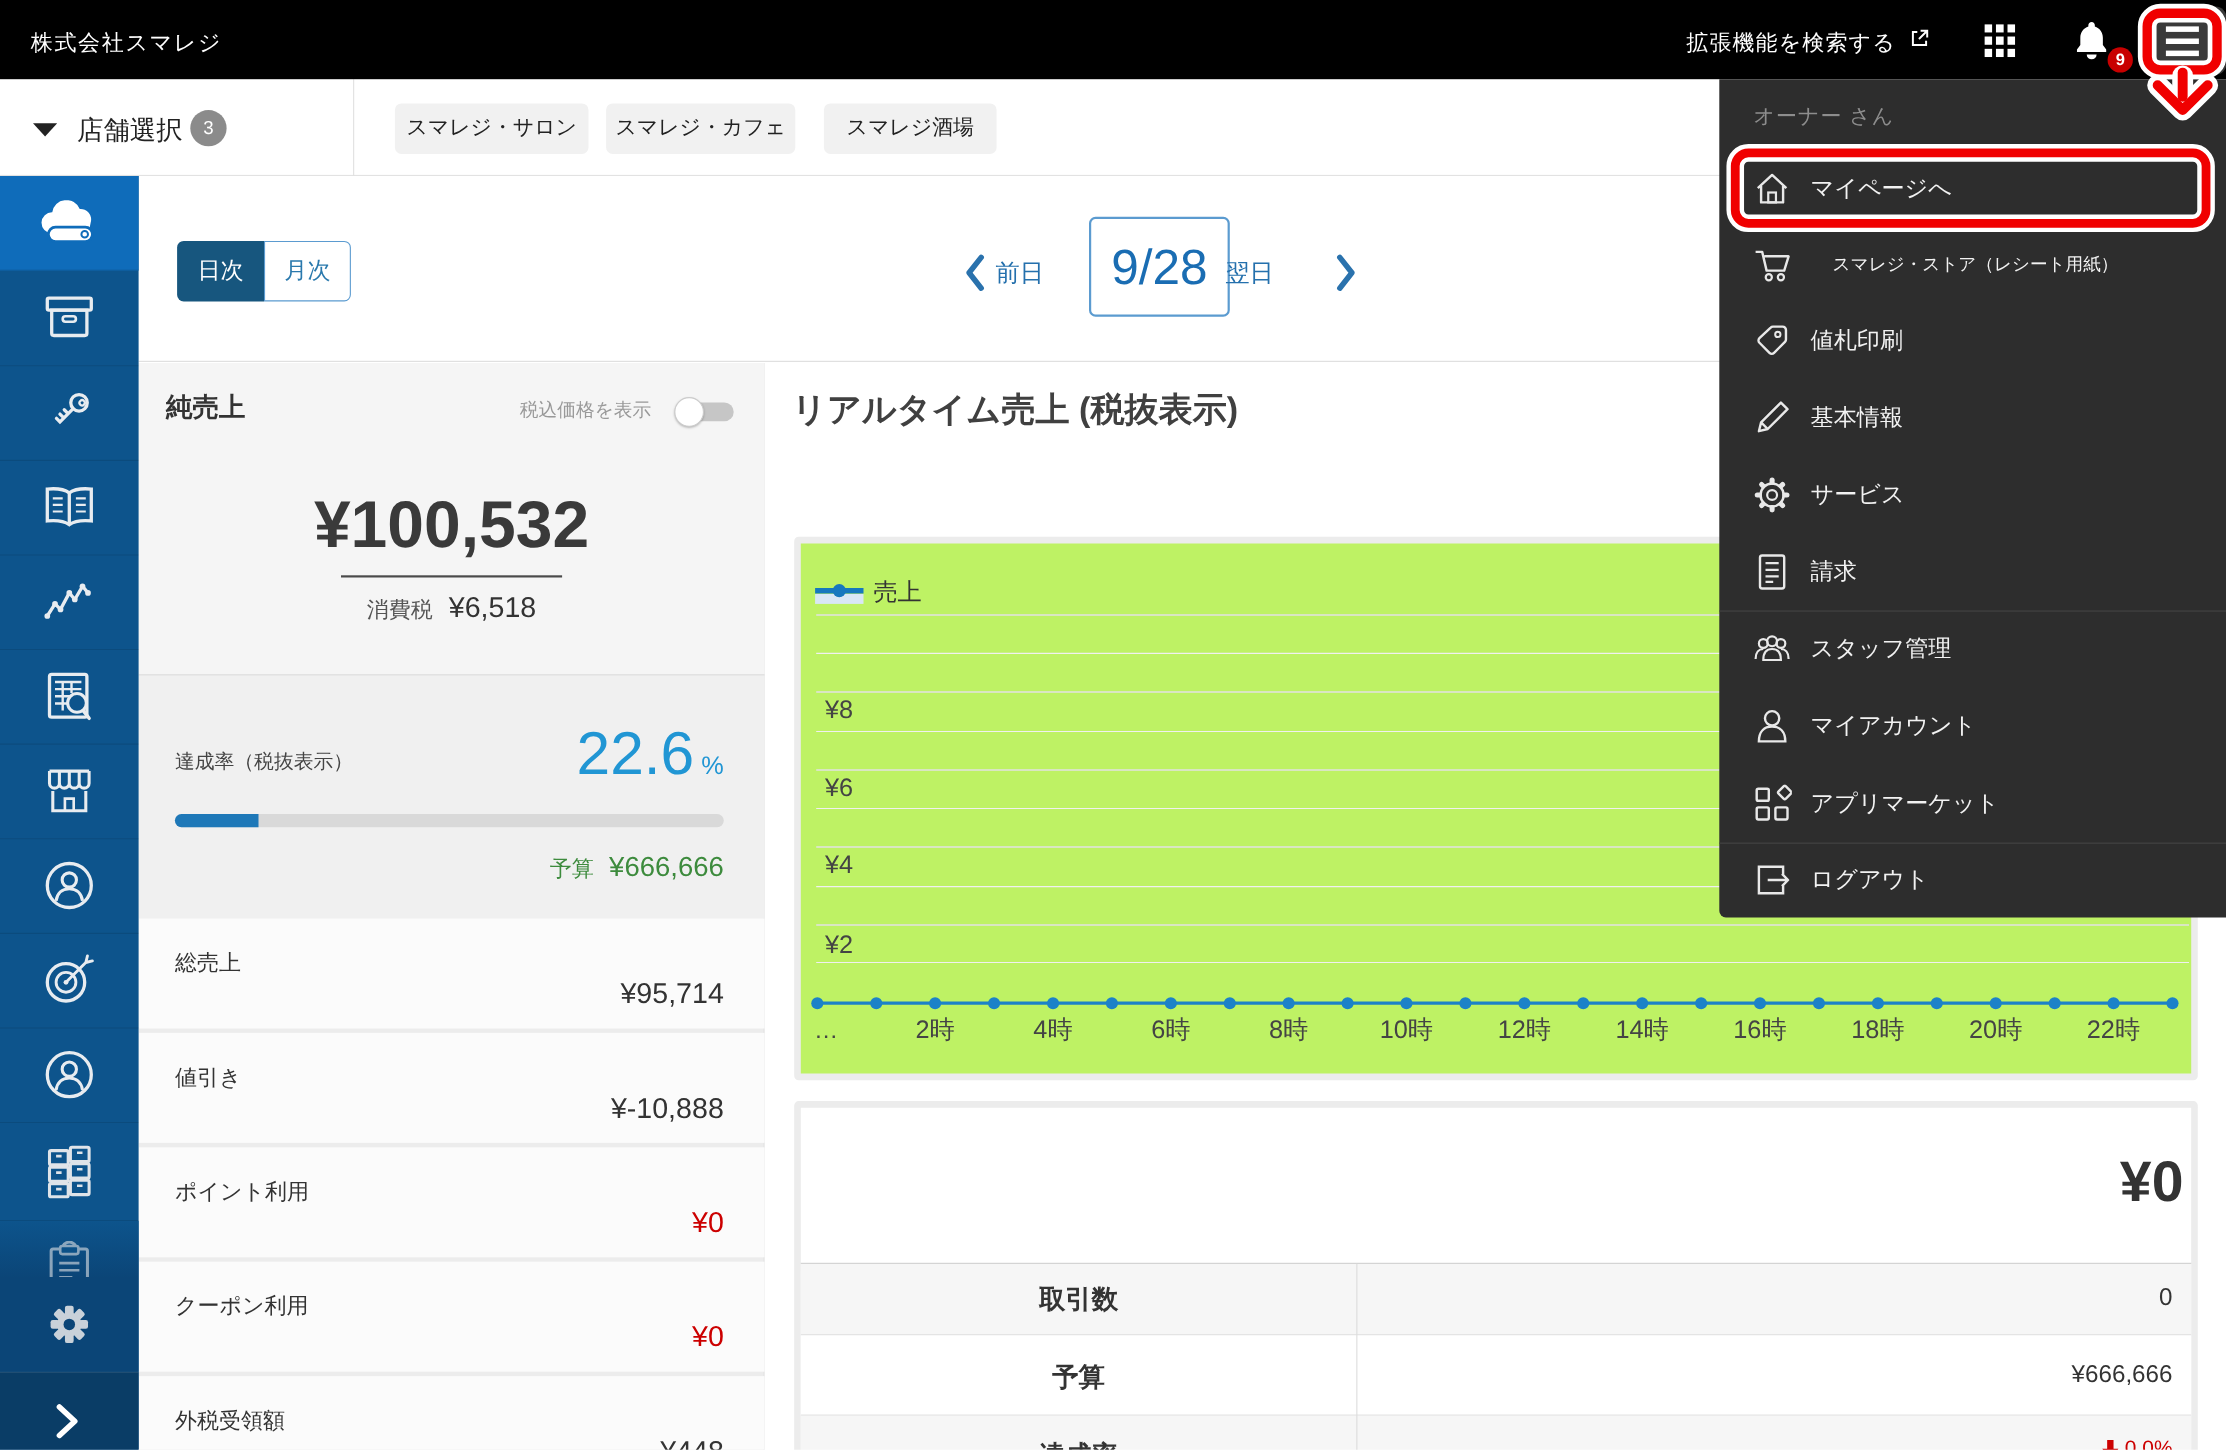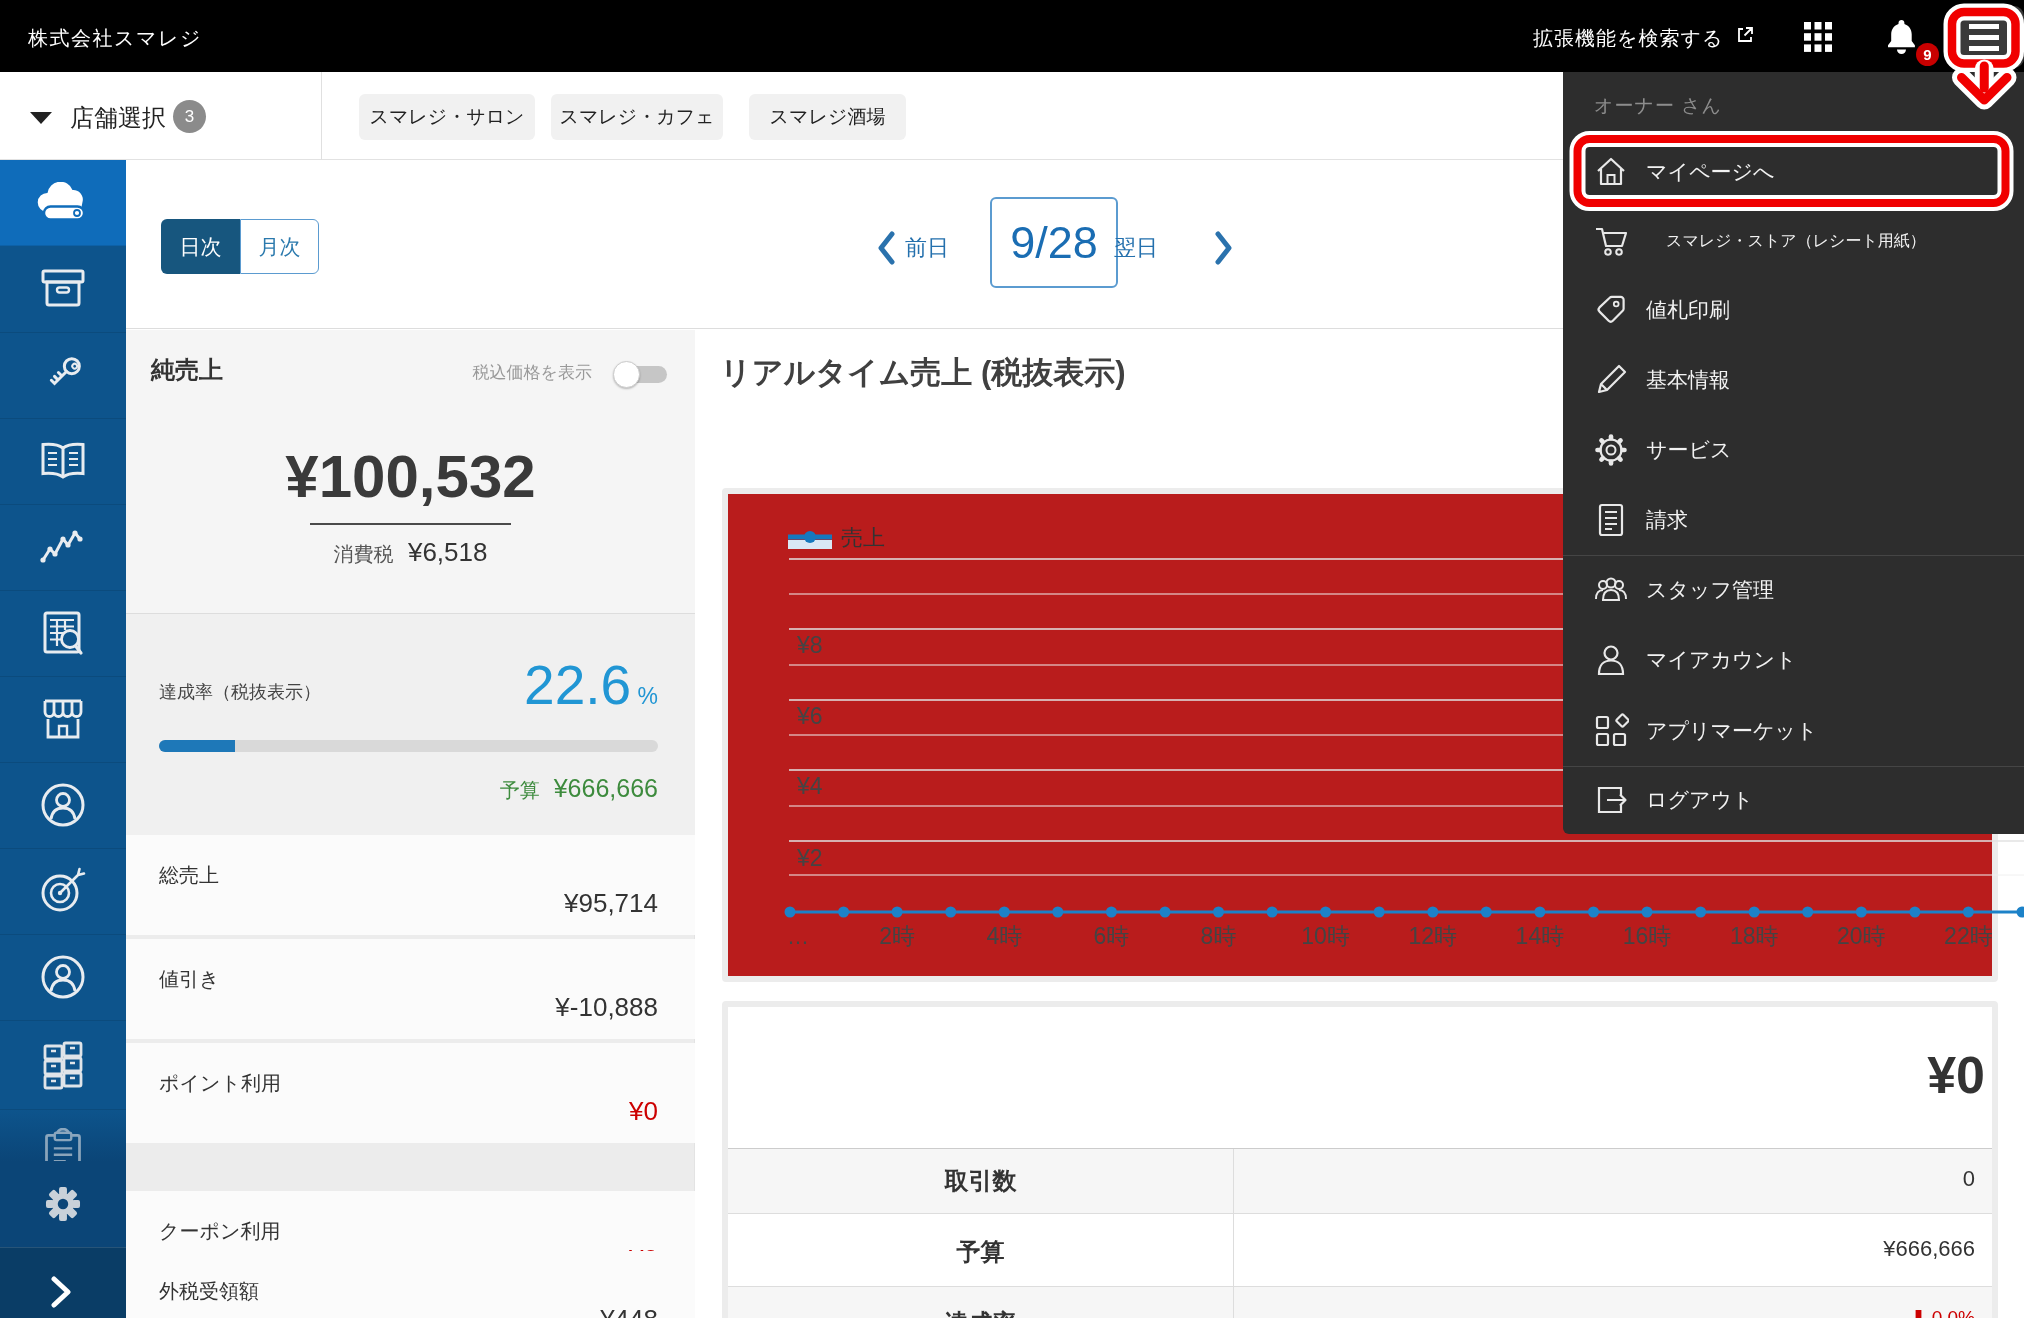--- a/index.html
+++ b/index.html
@@ -258,34 +258,34 @@
       <div class="abs" style="left:0;top:53px;width:532px;text-align:right;font-size:26px;color:#333;">¥95,714</div>
     </div>
     <div class="abs" style="left:0;top:609px;width:569px;height:100px;background:#fbfbfb;">
       <div class="abs" style="left:33px;top:27px;font-size:20px;color:#333;">値引き</div>
       <div class="abs" style="left:0;top:53px;width:532px;text-align:right;font-size:26px;color:#333;">¥-10,888</div>
     </div>
     <div class="abs" style="left:0;top:713px;width:569px;height:100px;background:#fbfbfb;">
       <div class="abs" style="left:33px;top:27px;font-size:20px;color:#333;">ポイント利用</div>
       <div class="abs" style="left:0;top:53px;width:532px;text-align:right;font-size:26px;color:#cc0000;">¥0</div>
     </div>
-    <div class="abs" style="left:0;top:817px;width:569px;height:100px;background:#fbfbfb;margin-top:44px;">
+    <div class="abs" style="left:0;top:817px;width:569px;height:100px;background:#fbfbfb;">
       <div class="abs" style="left:33px;top:27px;font-size:20px;color:#333;">クーポン利用</div>
       <div class="abs" style="left:0;top:53px;width:532px;text-align:right;font-size:26px;color:#cc0000;">¥0</div>
     </div>
     <div class="abs" style="left:0;top:921px;width:569px;height:67px;background:#fbfbfb;">
       <div class="abs" style="left:33px;top:27px;font-size:20px;color:#333;">外税受領額</div>
       <div class="abs" style="left:0;top:53px;width:532px;text-align:right;font-size:26px;color:#333;">¥448</div>
     </div>
   </div>
 
   <div class="abs" id="rcontent">
     <div class="abs" style="left:24px;top:22px;font-size:31px;font-weight:bold;color:#404040;">リアルタイム売上 (税抜表示)</div>
 
-    <div class="abs" style="left:26px;top:158px;width:1276px;height:494px;background:#b91c1c;border:6px solid #ececec;border-radius:4px;padding-left:47px;">
+    <div class="abs" style="left:26px;top:158px;width:1276px;height:494px;background:#bef264;border:6px solid #ececec;border-radius:4px;">
       <svg width="1264" height="482" viewBox="0 0 1264 482" style="display:block">
 
         <g stroke="#f0f0f0" stroke-width="1">
           <line x1="14" y1="100" x2="1262" y2="100"></line>
           <line x1="14" y1="171" x2="1262" y2="171"></line>
           <line x1="14" y1="241" x2="1262" y2="241"></line>
           <line x1="14" y1="312" x2="1262" y2="312"></line>
           <line x1="14" y1="381" x2="1262" y2="381"></line>
         </g>
         <g stroke="#e2e2e2" stroke-width="1.4">

